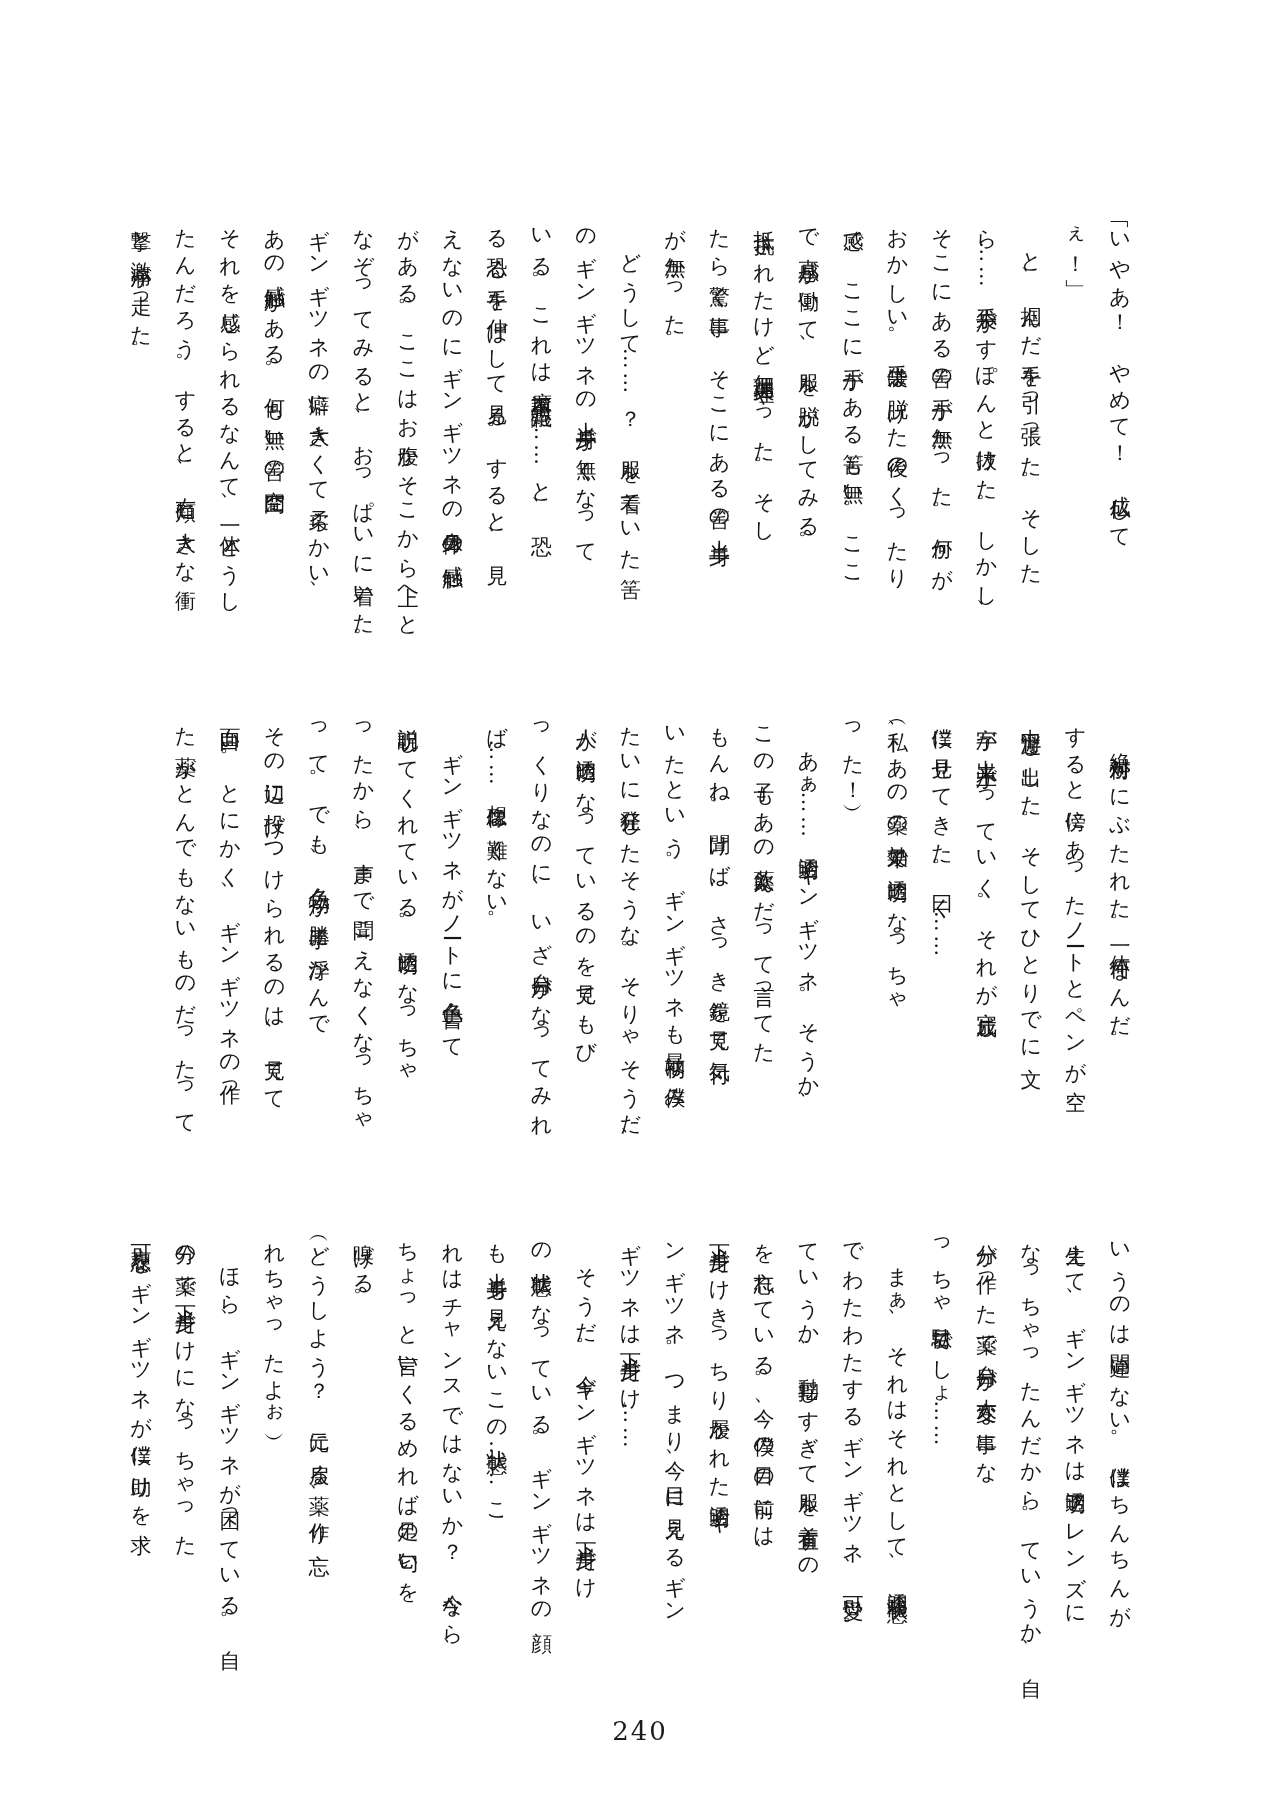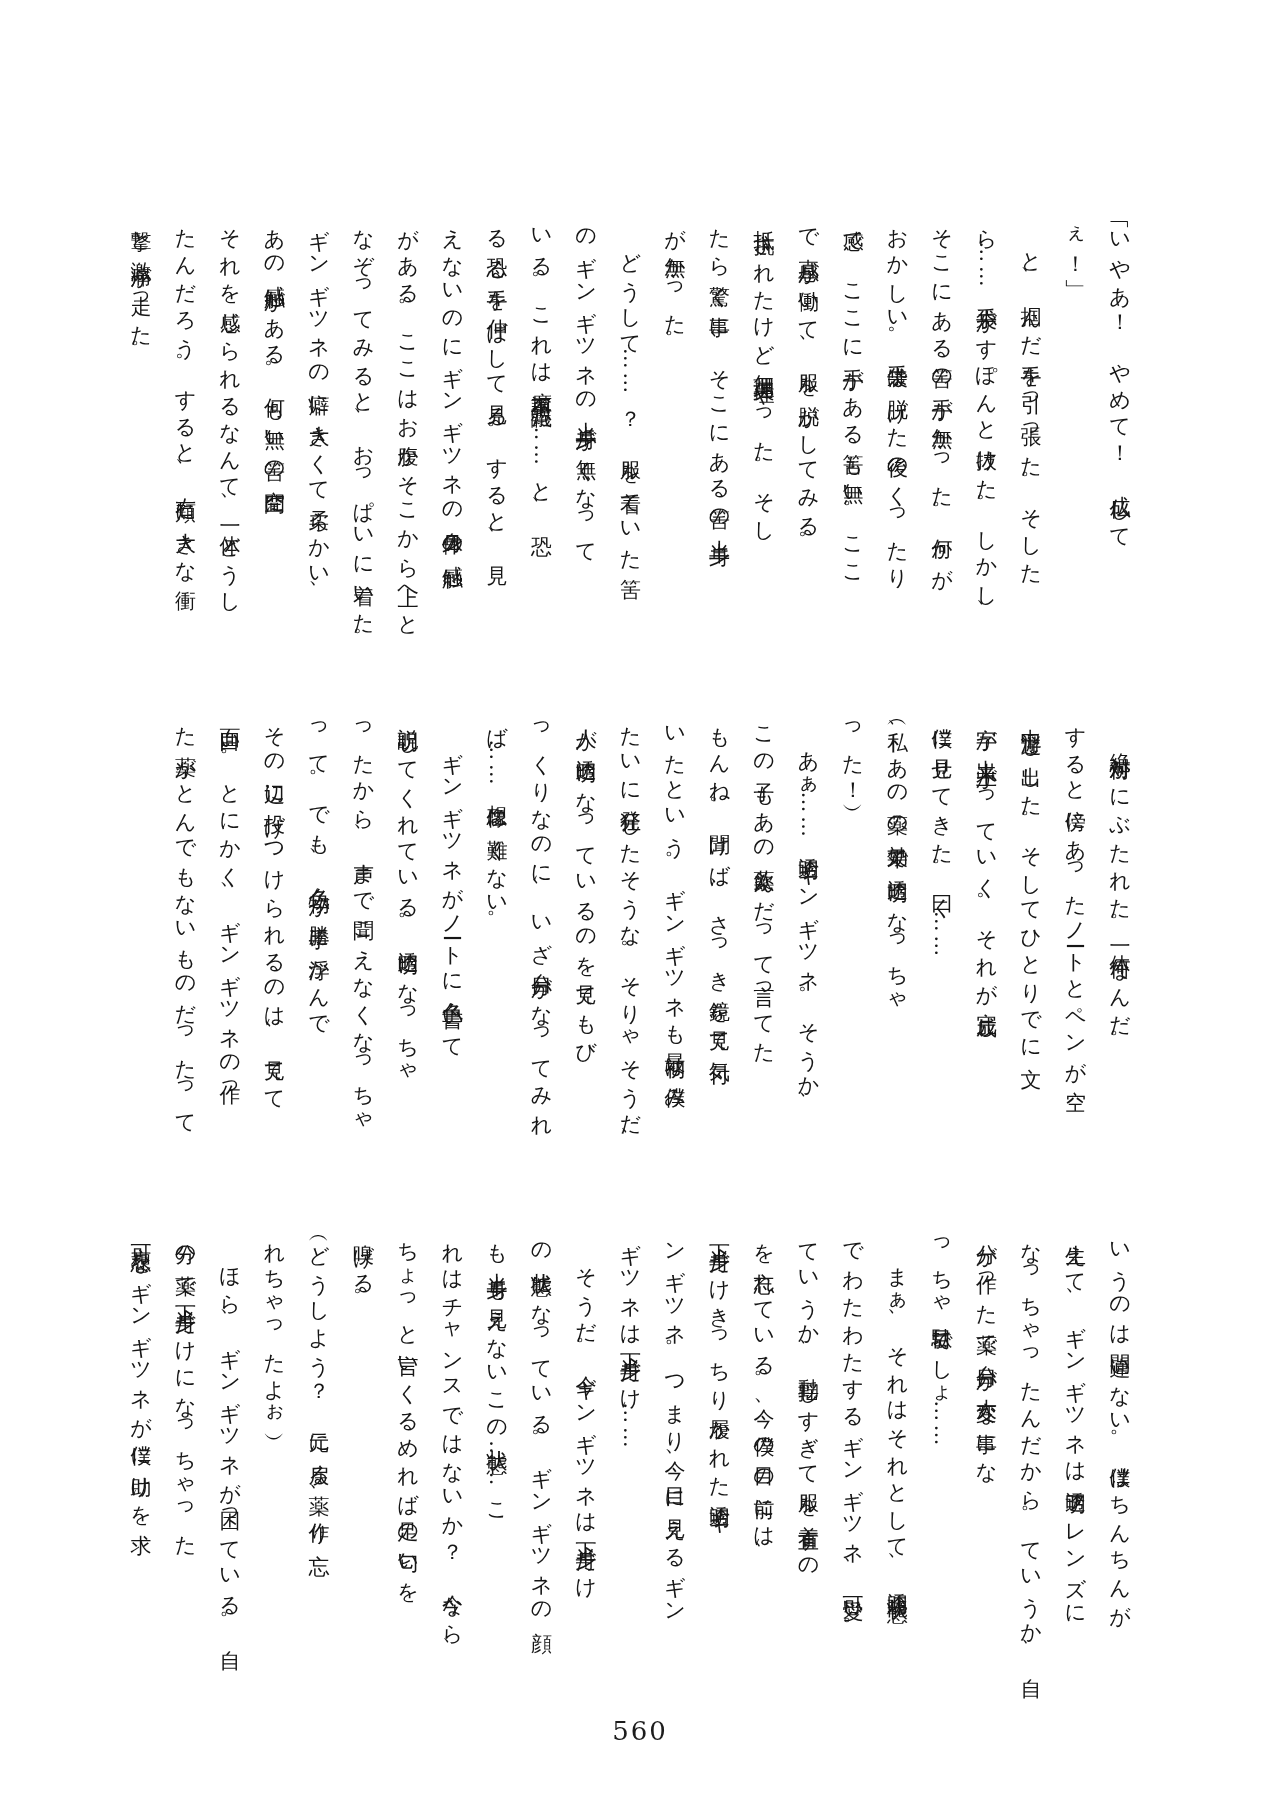--- a/index.html
+++ b/index.html
@@ -121,14 +121,14 @@
       <div class="tcol">も上半身も見えないこの状態……こ</div>
       <div class="tcol">れはチャンスではないか？　今なら、</div>
       <div class="tcol">ちょっと言いくるめれば足の匂いを</div>
       <div class="tcol">嗅げる。</div>
       <div class="tcol">（どうしよう？　元に戻る薬、作り忘</div>
       <div class="tcol">れちゃったよぉ）</div>
       <div class="tcol">　ほら、ギンギツネが困っている。自</div>
       <div class="tcol">分の薬で下半身だけになっちゃった</div>
       <div class="tcol">可哀想なギンギツネが僕に助けを求</div>
     </div>
-  <div class="page-number">560</div>
+  <div class="page-number">240</div>
 </div>
 
 </body></html>

